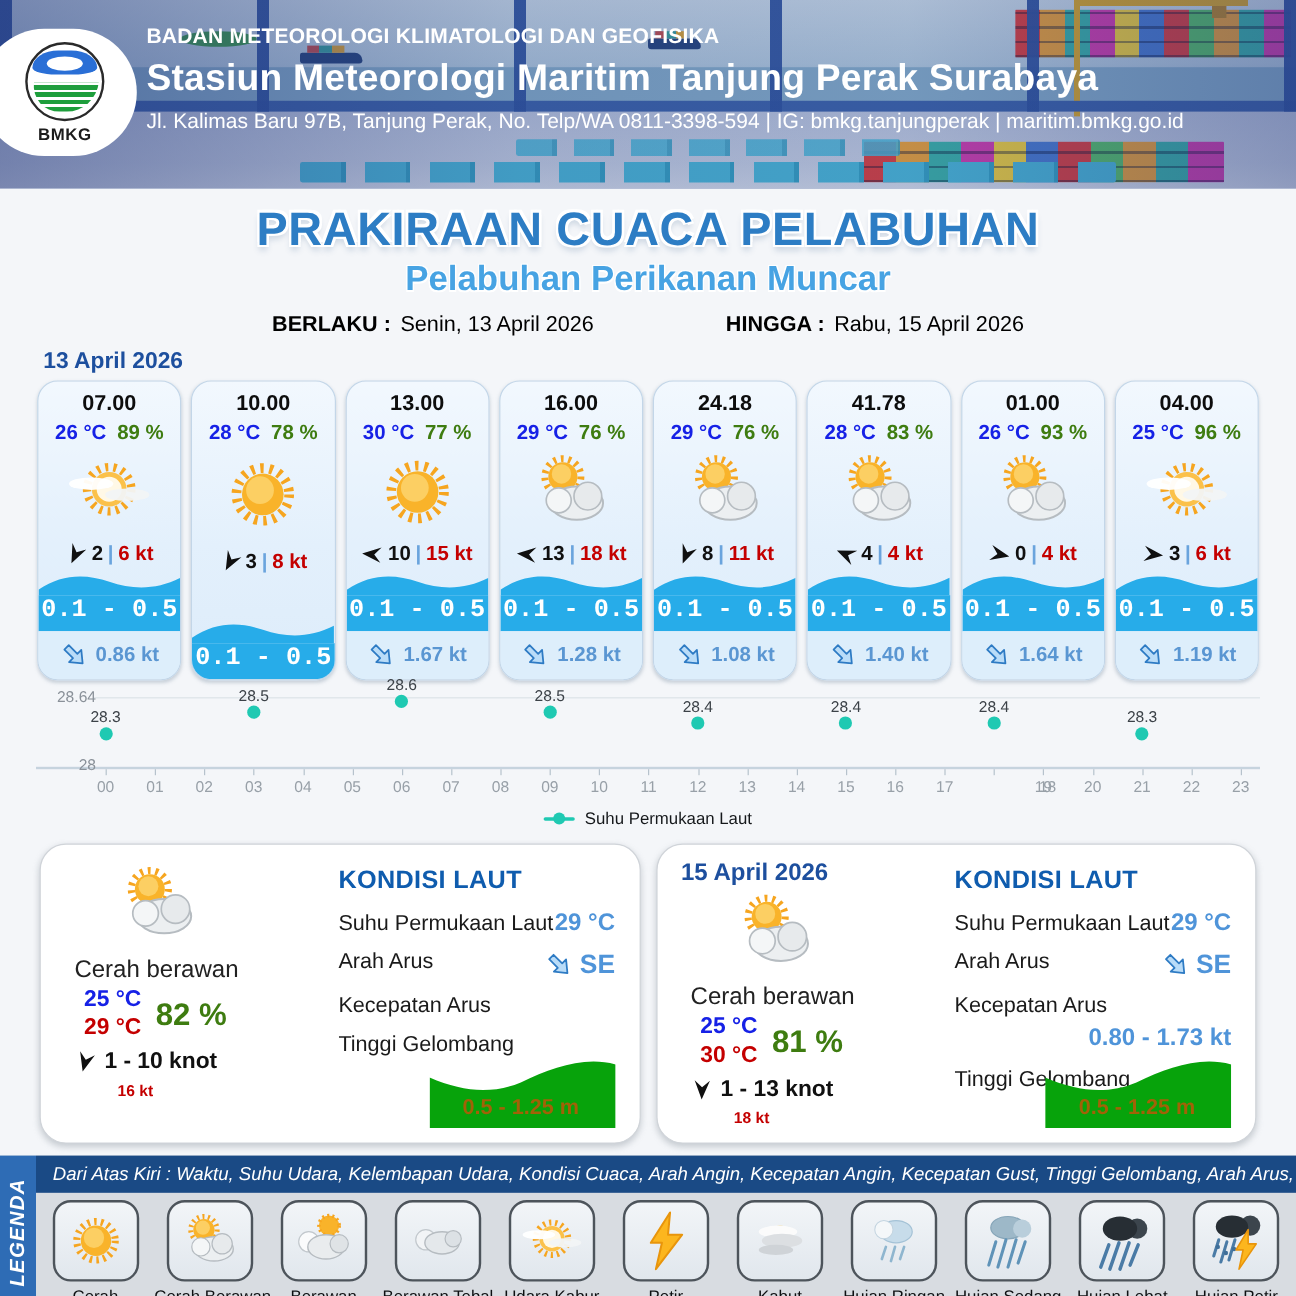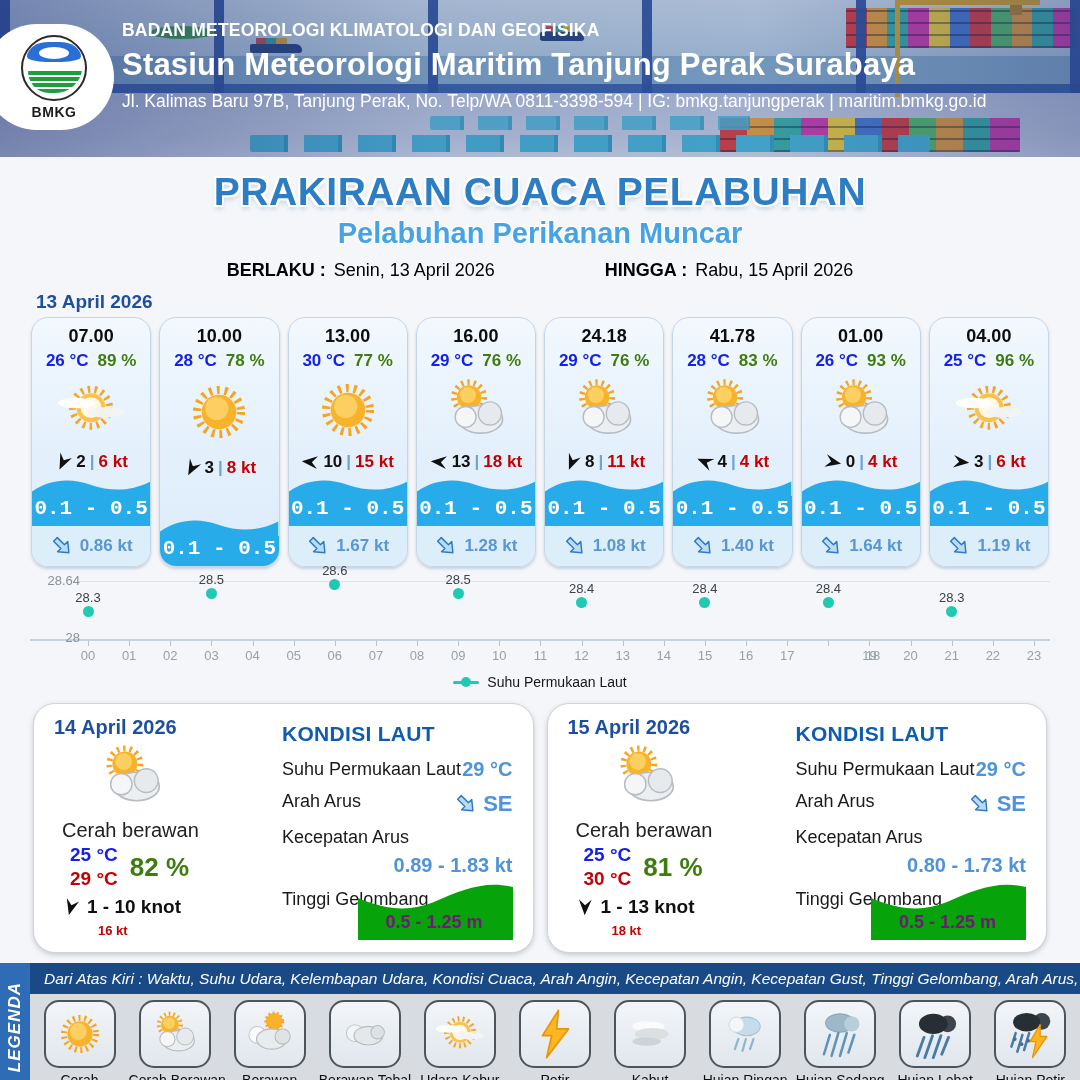--- a/index.html
+++ b/index.html
@@ -123,21 +123,21 @@
   .sea-row3{margin-top:10px;}
   .sea-row4{margin-top:12px;}
   .sea-label{font-size:18px;color:#1a1a1a;}
   .sea-val{font-weight:bold;font-size:20px;color:#4f94d9;}
   .sea-dir{display:flex;align-items:center;gap:5px;}
   .sea-dir .sea-val{font-size:22px;}
   .sea-speed{text-align:right;font-weight:bold;font-size:20px;color:#4f94d9;margin-top:6px;}
   .wavebadge{position:absolute;right:0;bottom:0;width:155px;height:66px;}
   .wavebadge svg{position:absolute;inset:0;width:100%;height:100%;}
   .wavebadge svg path{fill:#07a30b;}
-  .wavebadge span{position:absolute;left:0;right:2px;bottom:7px;text-align:center;color:#701a75;font-weight:bold;font-size:18px;}
+  .wavebadge span{position:absolute;left:0;right:2px;bottom:7px;text-align:center;color:#a16207;font-weight:bold;font-size:18px;}
   
   .legend{margin-top:10px;height:128px;position:relative;background:#d8dce1;}
   .legend-bar{position:absolute;left:0;top:0;bottom:0;width:30px;background:#2e6cb5;
     display:flex;align-items:center;justify-content:center;}
   .legend-bar span{writing-mode:vertical-rl;transform:rotate(180deg);color:#fff;font-weight:bold;
     font-style:italic;font-size:17px;letter-spacing:1px;}
   .legend-strip{margin-left:30px;height:31px;background:#1a4a85;color:#fff;font-style:italic;
     font-size:15.5px;line-height:31px;padding-left:14px;white-space:nowrap;overflow:hidden;}
   .legend-items{margin-left:30px;display:flex;justify-content:space-around;padding:6px 2px 0;}
   .litem{width:92px;text-align:center;}
@@ -593,21 +593,20 @@
     <div class="c-legend">
       <span class="dotline"></span>
       <span>Suhu Permukaan Laut</span>
     </div>
   </div>
 
 <div class="daily-row">
 
   <div class="dcard">
     <div class="dleft">
-      <div class="ddate">14 April 2026</div>
       <div class="dicon"><svg viewBox="0 0 64 64">
             <g>
               <circle cx="26" cy="21" r="13" fill="none" stroke="#f6a51f" stroke-width="5" stroke-dasharray="2 3.4"></circle>
               <circle cx="26" cy="21" r="10.5" fill="#f9b32a"></circle>
               <circle cx="25" cy="19" r="7" fill="#fccf63"></circle>
             </g>
             <ellipse cx="36" cy="40" rx="19" ry="12" fill="#eceff1" stroke="#b6bcc1" stroke-width="1.4"></ellipse>
             <circle cx="23" cy="38" r="9" fill="#f4f6f7" stroke="#b6bcc1" stroke-width="1.2"></circle>
             <circle cx="44" cy="35" r="10" fill="#e7eaec" stroke="#b6bcc1" stroke-width="1.2"></circle>
           </svg></div>
@@ -641,21 +640,20 @@
             <span class="se-arrow">
               <svg viewBox="0 0 26 26" width="26" height="26">
                 <path d="M3 10.2 L14 10.2 L14 5.2 L23.5 13 L14 20.8 L14 15.8 L3 15.8 Z" fill="#b9dcf8" stroke="#2e7bc4" stroke-width="1.6" stroke-linejoin="round"></path>
               </svg>
             </span>
             <span class="sea-val">SE</span>
           </span>
       </div>
       <div class="sea-row3">
         <span class="sea-label">Kecepatan Arus</span>
-        <div class="sea-speed">0.89 - 1.83 kt</div>
       </div>
       <div class="sea-row4">
         <span class="sea-label">Tinggi Gelombang</span>
       </div>
       <div class="wavebadge">
         <svg viewBox="0 0 155 66" preserveAspectRatio="none">
             <path d="M0,24 C28,36 52,38 76,28 C102,16 128,6 155,13 L155,66 L0,66 Z"></path>
           </svg>
         <span>0.5 - 1.25 m</span>
       </div>

